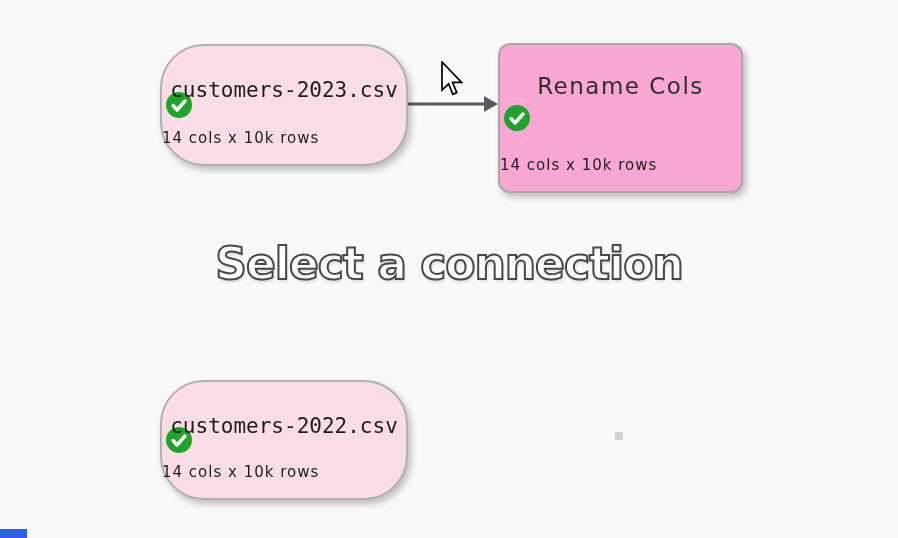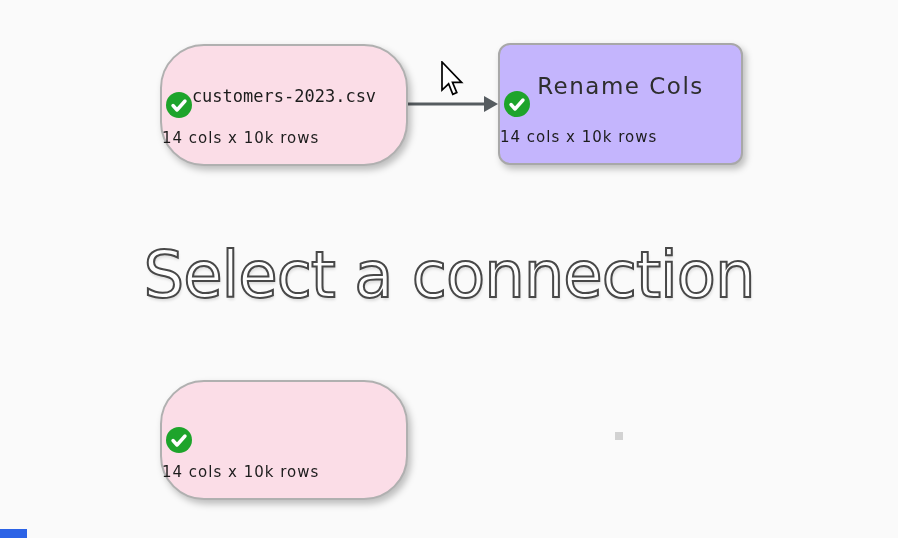--- a/index.html
+++ b/index.html
@@ -5,52 +5,52 @@
   html,body{margin:0;padding:0;}
   body{font-family:"DejaVu Sans","Liberation Sans",sans-serif;}
   .canvas{
     position:relative;width:898px;height:538px;
     background:#fafafa;overflow:hidden;
   }
   
   .watermark{
     position:absolute;left:0;right:0;top:238px;
     text-align:center;
-    font-size:64px;font-weight:400;letter-spacing:-1px;
+    font-size:44px;font-weight:700;letter-spacing:-1px;
     color:#fdfdfd;
     -webkit-text-stroke:2px #484848;
     text-shadow:1px 3px 3px rgba(0,0,0,0.12);
     white-space:nowrap;
     user-select:none;
   }
   
   .node{
     position:absolute;
     border:2px solid #b0b0b0;
     box-shadow:3px 4px 7px rgba(0,0,0,0.25);
     box-sizing:border-box;
   }
   .node-input{
     width:248px;height:122px;
     background:#fbdde7;border-radius:44px;
   }
   .node-transform{
-    width:245px;height:122px;
-    background:#c4b5fd;border-color:#a8a8a8;border-radius:12px;
+    width:245px;height:150px;
+    background:#f9a8d4;border-color:#a8a8a8;border-radius:12px;
   }
   #node-2023{left:160px;top:44px;}
   #node-rename{left:498px;top:43px;}
   #node-2022{left:160px;top:380px;height:120px;}
   .node-title{
     position:absolute;left:0;right:0;top:30px;
     text-align:center;color:#1c1c1c;
   }
   .title-mono{
     font-family:"DejaVu Sans Mono","Liberation Mono",monospace;
-    font-size:17px;top:40px;
+    font-size:21px;top:32px;
   }
   .title-sans{
     font-size:23px;letter-spacing:1.5px;color:#2e2e2e;top:28px;
   }
   .node-sub{
     position:absolute;left:0;right:0;bottom:17px;
     text-align:left;font-size:15px;letter-spacing:1px;color:#1c1c1c;
   }
   .status{
     position:absolute;left:4px;top:calc(50% - 13px);
@@ -103,20 +103,21 @@
     <div class="node-sub">14 cols x 10k rows</div>
   </div>
 
   <div class="node node-input" id="node-2022">
     <span class="status">
       <svg width="26" height="26" viewBox="0 0 26 26">
         <circle cx="13" cy="13" r="13" fill="#1ea42b"></circle>
         <path d="M7 13.5 L11 18 L19 9" fill="none" stroke="#ffffff" stroke-width="3.4" stroke-linecap="round" stroke-linejoin="round"></path>
       </svg>
     </span>
+    <div class="node-title title-mono">customers-2022.csv</div>
     <div class="node-sub">14 cols x 10k rows</div>
   </div>
 
   <div class="canvas-dot"></div>
 
   <div class="corner-frag"></div>
 
   <svg class="cursor-svg" width="24" height="38" viewBox="0 0 24 38">
     <polygon points="1,1 1,29 7.6,22.8 11.8,33.4 15.8,31.6 11.5,21.4 20.6,21.4" fill="#ffffff" stroke="#000000" stroke-width="1.7" stroke-linejoin="miter"></polygon>
   </svg>

